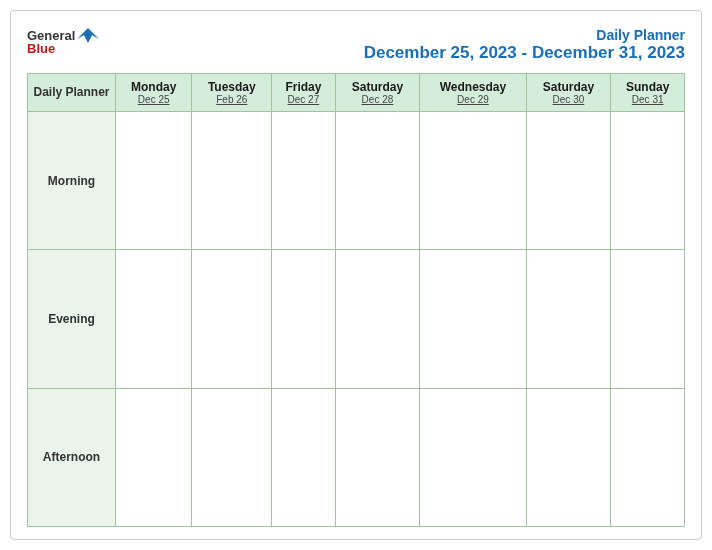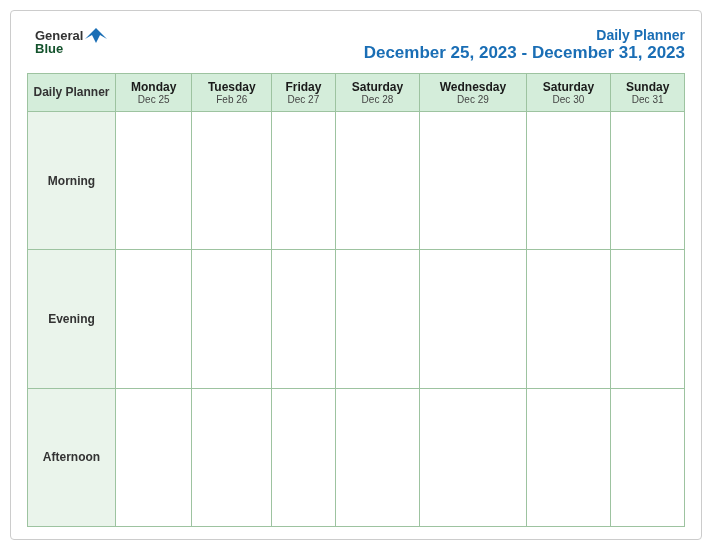--- a/index.html
+++ b/index.html
@@ -20,21 +20,20 @@
       border-radius: 4px;
       padding: 16px 16px 12px 16px;
       display: flex;
       flex-direction: column;
     }
     .header {
       display: flex;
       justify-content: space-between;
       align-items: flex-start;
       margin-bottom: 10px;
-      margin-left: 8px;
     }
     .logo {
       display: flex;
       flex-direction: column;
       align-items: flex-start;
     }
     .logo-row {
       display: flex;
       align-items: center;
       gap: 2px;
@@ -73,20 +72,21 @@
       display: block;
       font-size: 12px;
       font-weight: bold;
       color: #1a1a1a;
     }
     .planner-table th .day-date {
       display: block;
       font-size: 10px;
       font-weight: normal;
       color: #444;
+      text-decoration: underline;
     }
     .planner-table th.daily-header {
       font-size: 12px;
       line-height: 1.3;
     }
     .planner-table td {
       background: #fff;
       vertical-align: middle;
       text-align: center;
       padding: 4px;
@@ -113,21 +113,21 @@
 
 <div class="page">
   <div class="header">
     <div class="logo">
       <div class="logo-row">
         <span style="font-size:13px;font-weight:bold;color:#333;">General</span>
         <svg width="22" height="16" viewBox="0 0 22 16">
           <polygon points="11,1 22,12 15,8 11,16 7,8 0,12" fill="#1a6eb5"></polygon>
         </svg>
       </div>
-      <span style="font-size:13px;font-weight:bold;color:#14532d;margin-top:-2px;">Blue</span>
+      <span style="font-size:13px;font-weight:bold;color:#b91c1c;margin-top:-2px;">Blue</span>
     </div>
     <div class="header-right">
       <div class="header-title">Daily Planner</div>
       <div class="header-subtitle">December 25, 2023 - December 31, 2023</div>
     </div>
   </div>
 
   <table class="planner-table">
     <thead>
       <tr>

